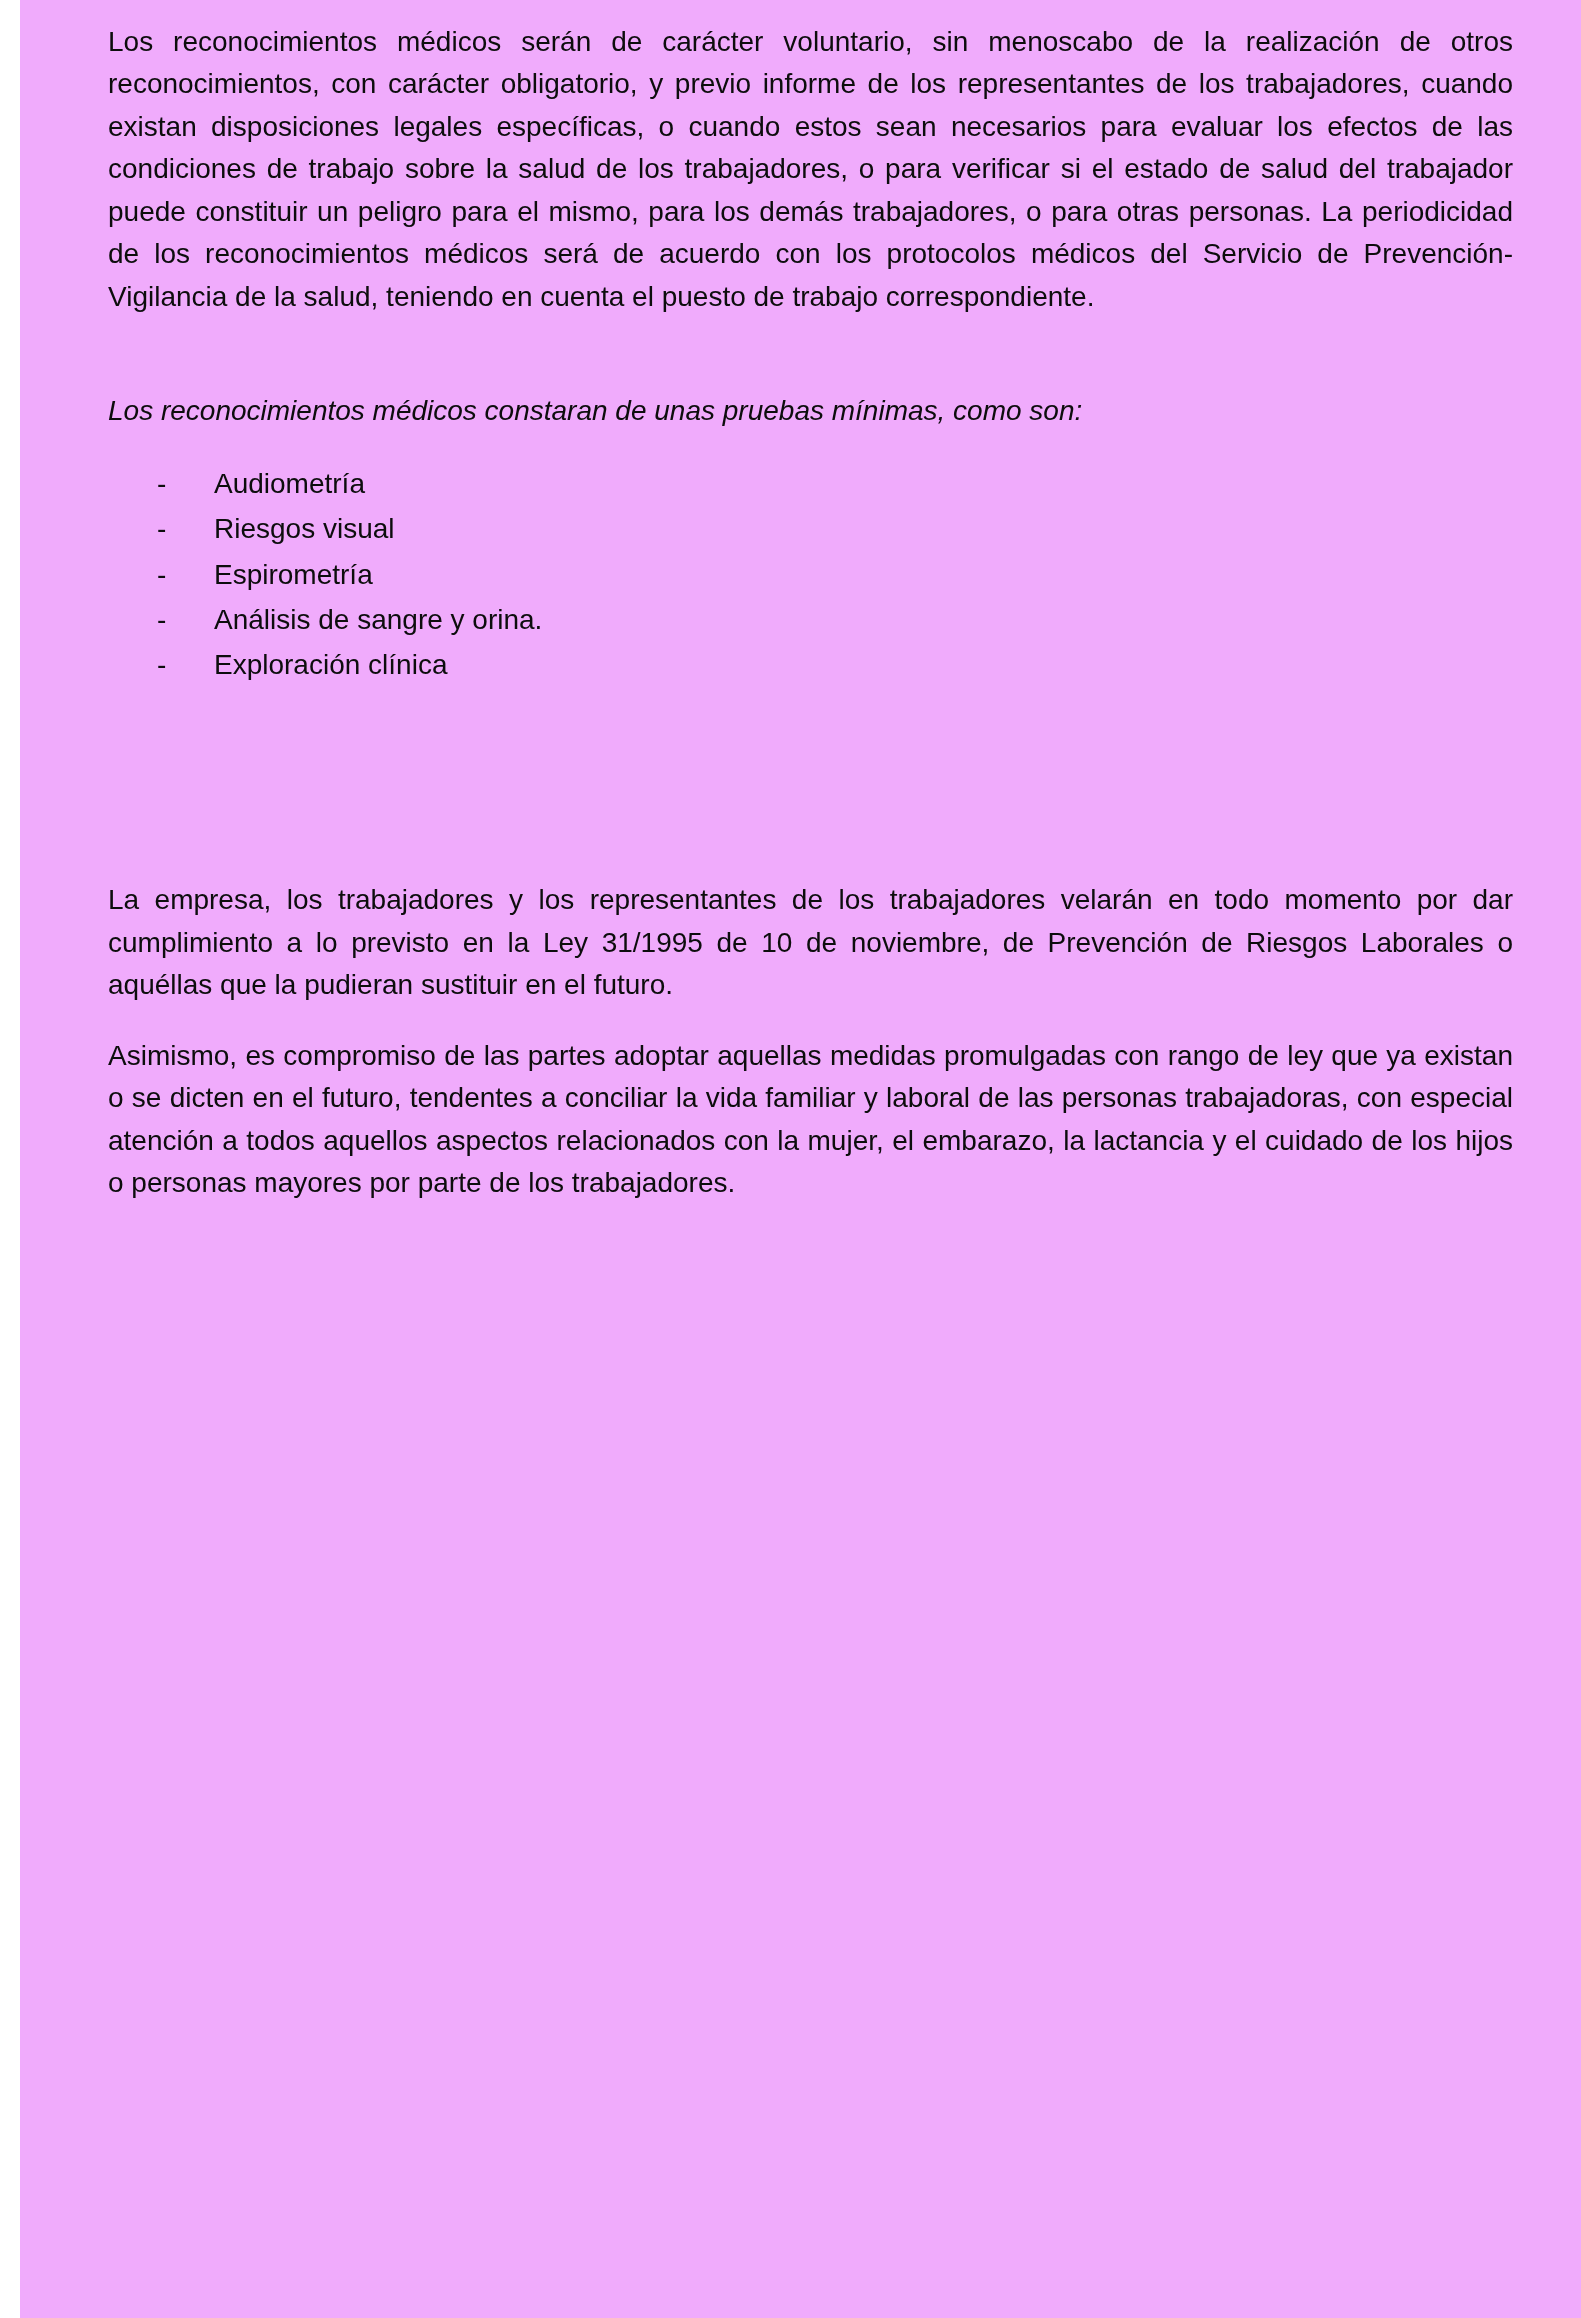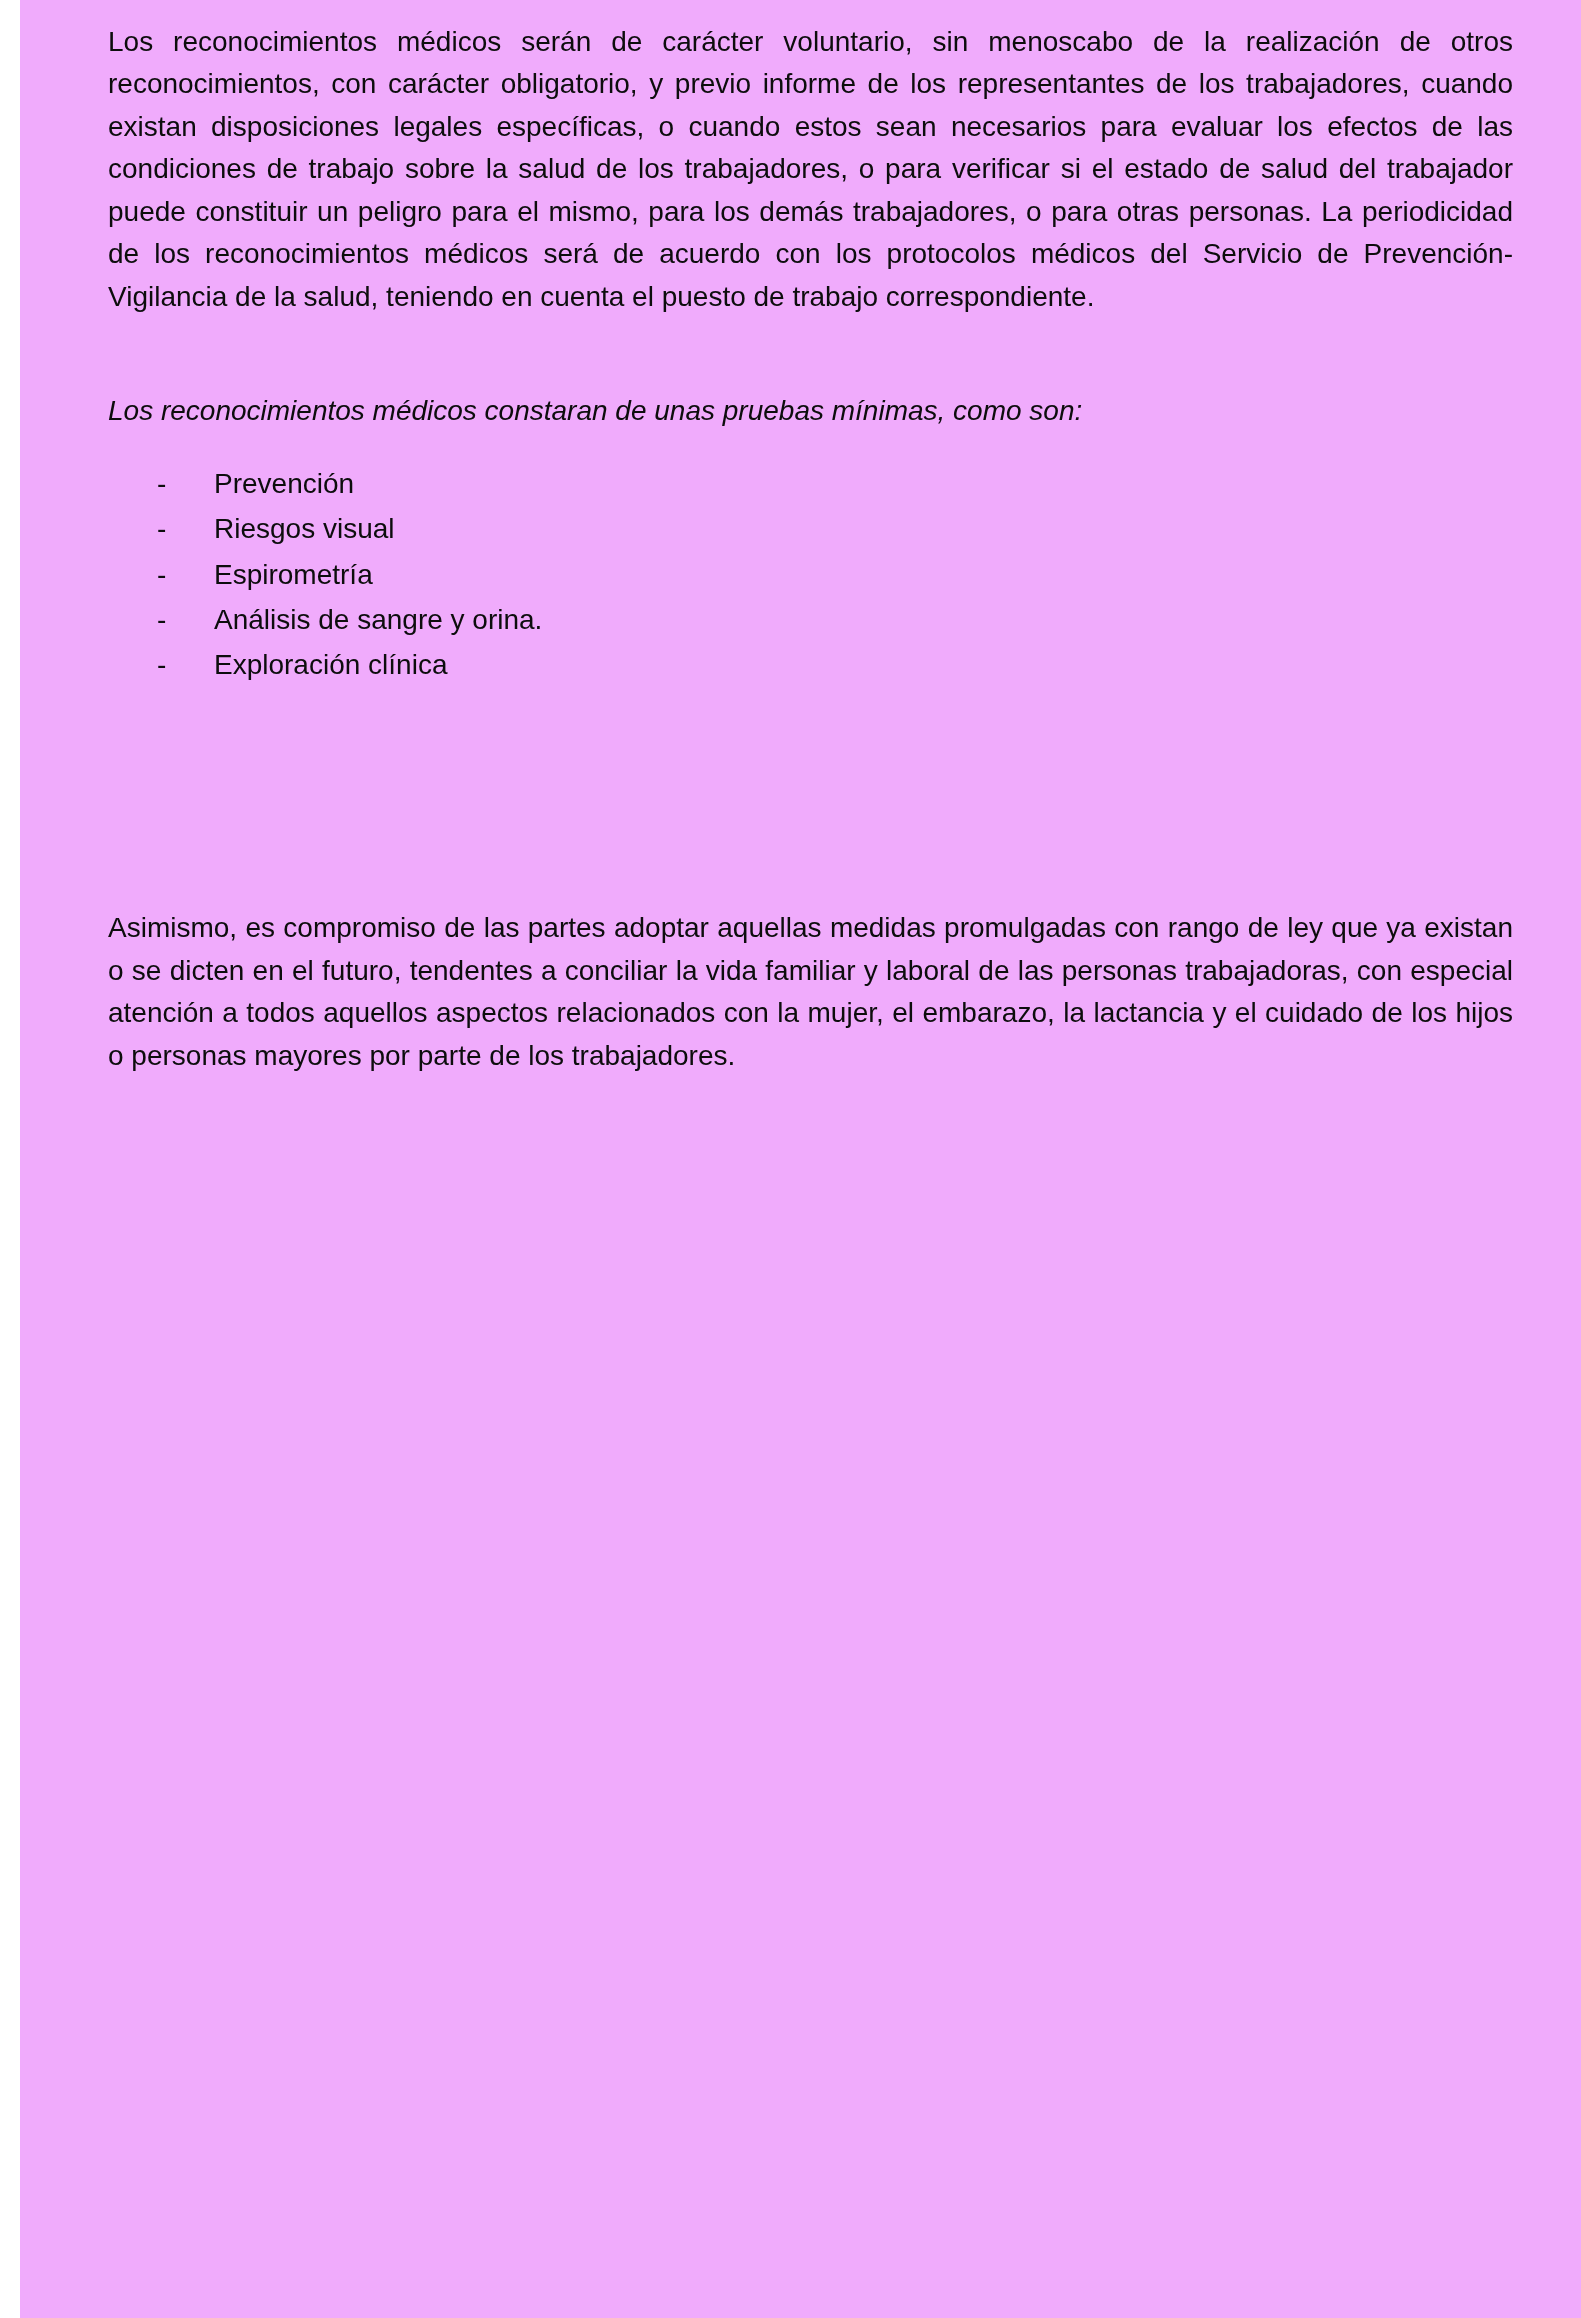--- a/index.html
+++ b/index.html
@@ -79,21 +79,21 @@
 
   <div class="gap-xl"></div>
 
   <p class="para left">Los reconocimientos médicos constaran de unas pruebas mínimas, como son:</p>
 
   <div class="gap-md"></div>
 
   <ul class="bullets">
     <li>
       <span class="dash">-</span>
-      <span>Prevención</span>
+      <span>Audiometría</span>
     </li>
     <li>
       <span class="dash">-</span>
       <span>Riesgos visual</span>
     </li>
     <li>
       <span class="dash">-</span>
       <span>Espirometría</span>
     </li>
     <li>
@@ -110,19 +110,20 @@
 
 
   <div class="gap-sm"></div>
 
 
   <div class="gap-xxl"></div>
 
 
   <div class="gap-md"></div>
 
+  <p class="para justify-block">La empresa, los trabajadores y los representantes de los trabajadores velarán en todo momento por dar cumplimiento a lo previsto en la Ley 31/1995 de 10 de noviembre, de Prevención de Riesgos Laborales o aquéllas que la pudieran sustituir en el futuro.</p>
 
   <div class="gap-md"></div>
 
   <p class="para justify-block">Asimismo, es compromiso de las partes adoptar aquellas medidas promulgadas con rango de ley que ya existan o se dicten en el futuro, tendentes a conciliar la vida familiar y laboral de las personas trabajadoras, con especial atención a todos aquellos aspectos relacionados con la mujer, el embarazo, la lactancia y el cuidado de los hijos o personas mayores por parte de los trabajadores.</p>
 
 </div>
 
 
 </body></html>

